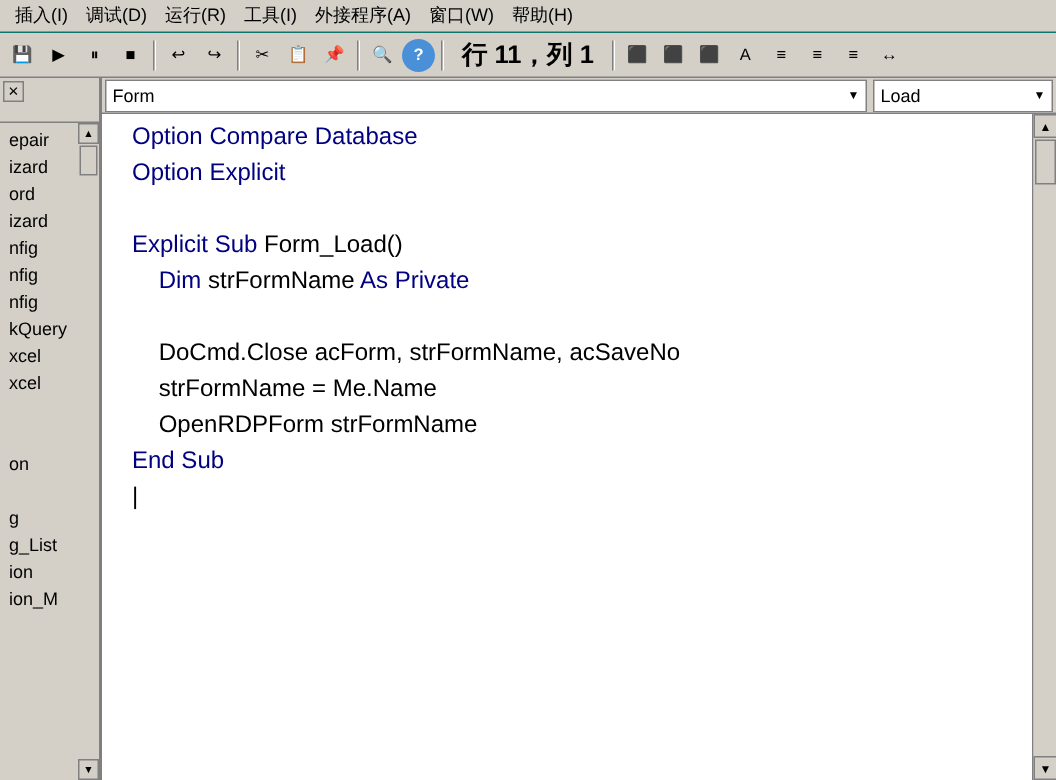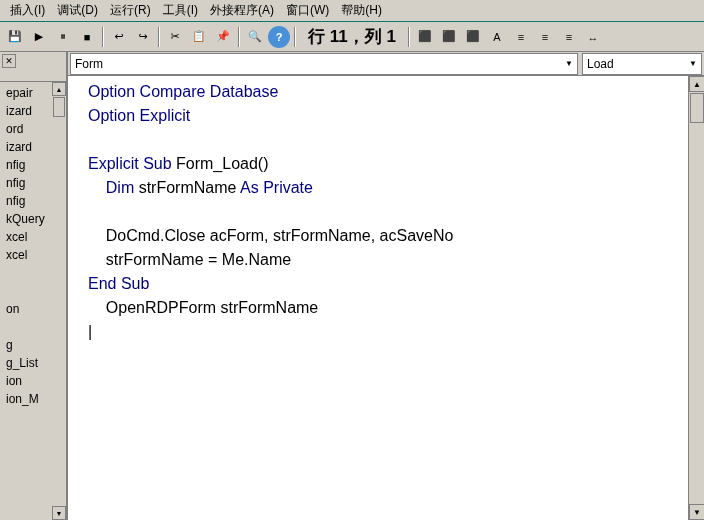--- a/index.html
+++ b/index.html
@@ -375,22 +375,22 @@
     <div class="editor-wrapper">
       <div class="code-area">
         <div class="code-line"><span class="code-keyword">Option Compare Database</span></div>
         <div class="code-line"><span class="code-keyword">Option Explicit</span></div>
         <div class="code-line">&nbsp;</div>
         <div class="code-line"><span class="code-keyword">Explicit Sub</span> Form_Load()</div>
         <div class="code-line">    <span class="code-keyword">Dim</span> strFormName <span class="code-keyword">As Private</span></div>
         <div class="code-line">&nbsp;</div>
         <div class="code-line">    DoCmd.Close acForm, strFormName, acSaveNo</div>
         <div class="code-line">    strFormName = Me.Name</div>
+        <div class="code-line">    OpenRDPForm strFormName</div>
         <div class="code-line"><span class="code-keyword">End Sub</span></div>
-        <div class="code-line">    OpenRDPForm strFormName</div>
         <div class="code-line"><span class="cursor-line"></span></div>
       </div>
 
       <div class="editor-scrollbar">
         <div class="scrollbar-btn">▲</div>
         <div class="scrollbar-track">
           <div class="scrollbar-thumb"></div>
         </div>
         <div class="scrollbar-btn">▼</div>
       </div>

